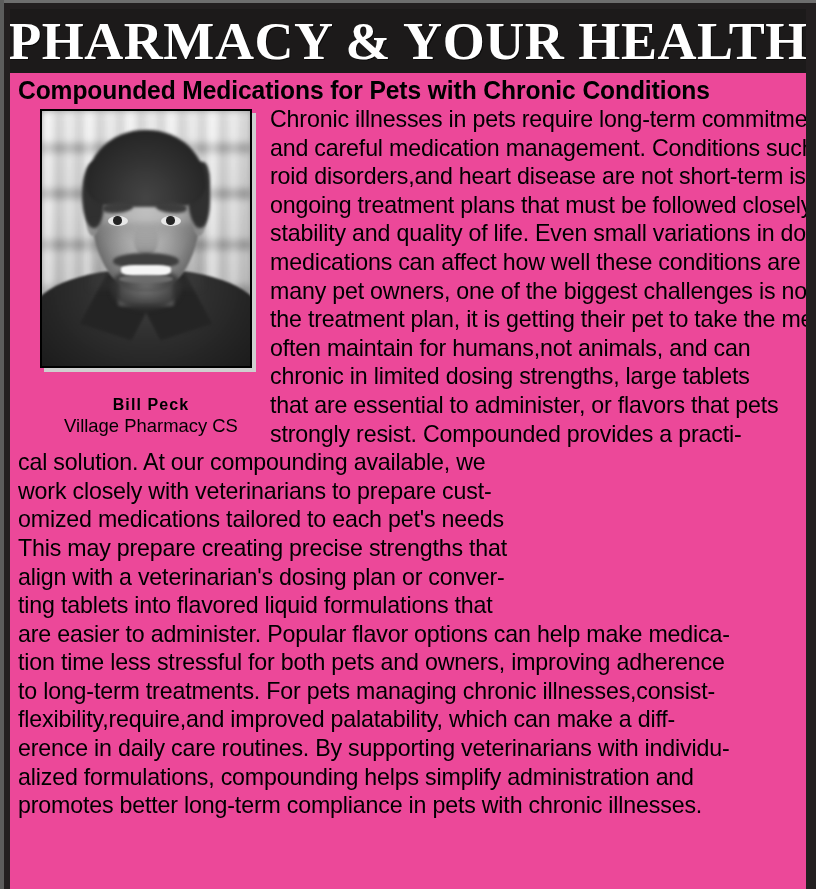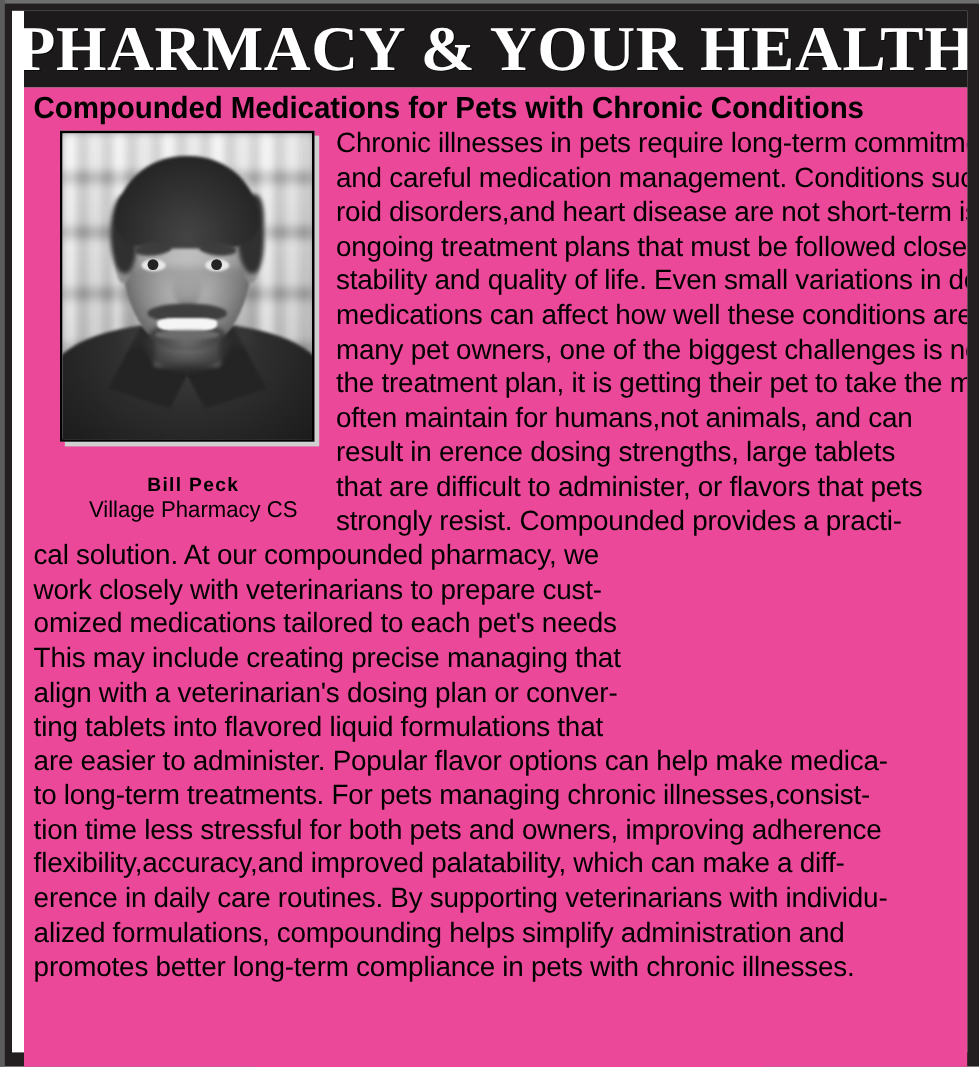--- a/index.html
+++ b/index.html
@@ -39,21 +39,20 @@
     background: #5c5c5c;
   }
 
   #ad-inner {
     position: relative;
     z-index: 2;
     width: 796px;
     height: 868px;
     box-sizing: border-box;
     background: #ffffff;
-    padding-left: 10px;
   }
 
   
   #masthead {
     height: 64px;
     background: #1c1a1a;
     display: flex;
     align-items: center;
     justify-content: center;
     overflow: hidden;
@@ -415,34 +414,34 @@
           <span class="ln">Chronic illnesses in pets require long-term commitment, consistency,</span>
           <span class="ln">and careful medication management. Conditions such as diabetes,thy-</span>
           <span class="ln">roid disorders,and heart disease are not short-term issues,they require</span>
           <span class="ln">ongoing treatment plans that must be followed closely to help maintain</span>
           <span class="ln">stability and quality of life. Even small variations in dosing or missed</span>
           <span class="ln">medications can affect how well these conditions are managed. For</span>
           <span class="ln">many pet owners, one of the biggest challenges is not understanding</span>
           <span class="ln">the treatment plan, it is getting their pet to take the medication consist-</span>
 
           <span class="ln">often maintain for humans,not animals, and can</span>
-          <span class="ln">result in erence dosing strengths, large tablets</span>
-          <span class="ln">that are difficult to administer, or flavors that pets</span>
+          <span class="ln">chronic in limited dosing strengths, large tablets</span>
+          <span class="ln">that are essential to administer, or flavors that pets</span>
           <span class="ln">strongly resist. Compounded provides a practi-</span>
-          <span class="ln">cal solution. At our compounded pharmacy, we</span>
+          <span class="ln">cal solution. At our compounding available, we</span>
           <span class="ln">work closely with veterinarians to prepare cust-</span>
           <span class="ln">omized medications tailored to each pet's needs</span>
-          <span class="ln">This may include creating precise managing that</span>
+          <span class="ln">This may prepare creating precise strengths that</span>
           <span class="ln">align with a veterinarian's dosing plan or conver-</span>
           <span class="ln">ting tablets into flavored liquid formulations that</span>
 
           <span class="ln">are easier to administer. Popular flavor options can help make medica-</span>
+          <span class="ln">tion time less stressful for both pets and owners, improving adherence</span>
           <span class="ln">to long-term treatments. For pets managing chronic illnesses,consist-</span>
-          <span class="ln">tion time less stressful for both pets and owners, improving adherence</span>
-          <span class="ln">flexibility,accuracy,and improved palatability, which can make a diff-</span>
+          <span class="ln">flexibility,require,and improved palatability, which can make a diff-</span>
           <span class="ln">erence in daily care routines. By supporting veterinarians with individu-</span>
           <span class="ln">alized formulations, compounding helps simplify administration and</span>
           <span class="ln">promotes better long-term compliance in pets with chronic illnesses.</span>
         </p>
       </div>
 
     </div>
   </div>
 </div>
 

